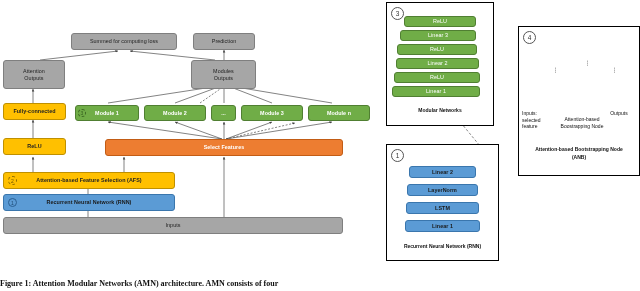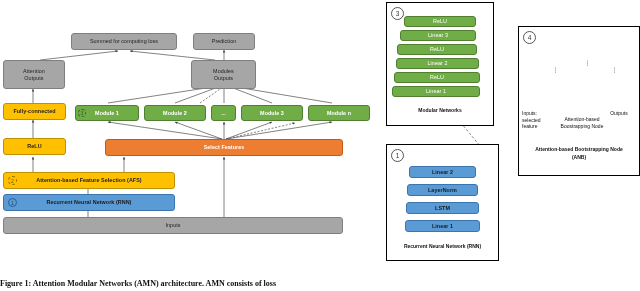--- a/index.html
+++ b/index.html
@@ -319,16 +319,16 @@
     <span>Outputs</span>
   </div>
 
   <div class="anb-label" style="left:551px;top:116px;width:62px;">
     <span>Attention-based</span>
     <span>Boostrapping</span>
     <span>Node</span>
   </div>
 
   <div class="figcap">
-    <span>Figure 1: Attention Modular Networks (AMN) architecture. AMN consists of loss</span>
+    <span>Figure 1: Attention Modular Networks (AMN) architecture. AMN consists of four</span>
   </div>
 
 </div>
 
 </body></html>

